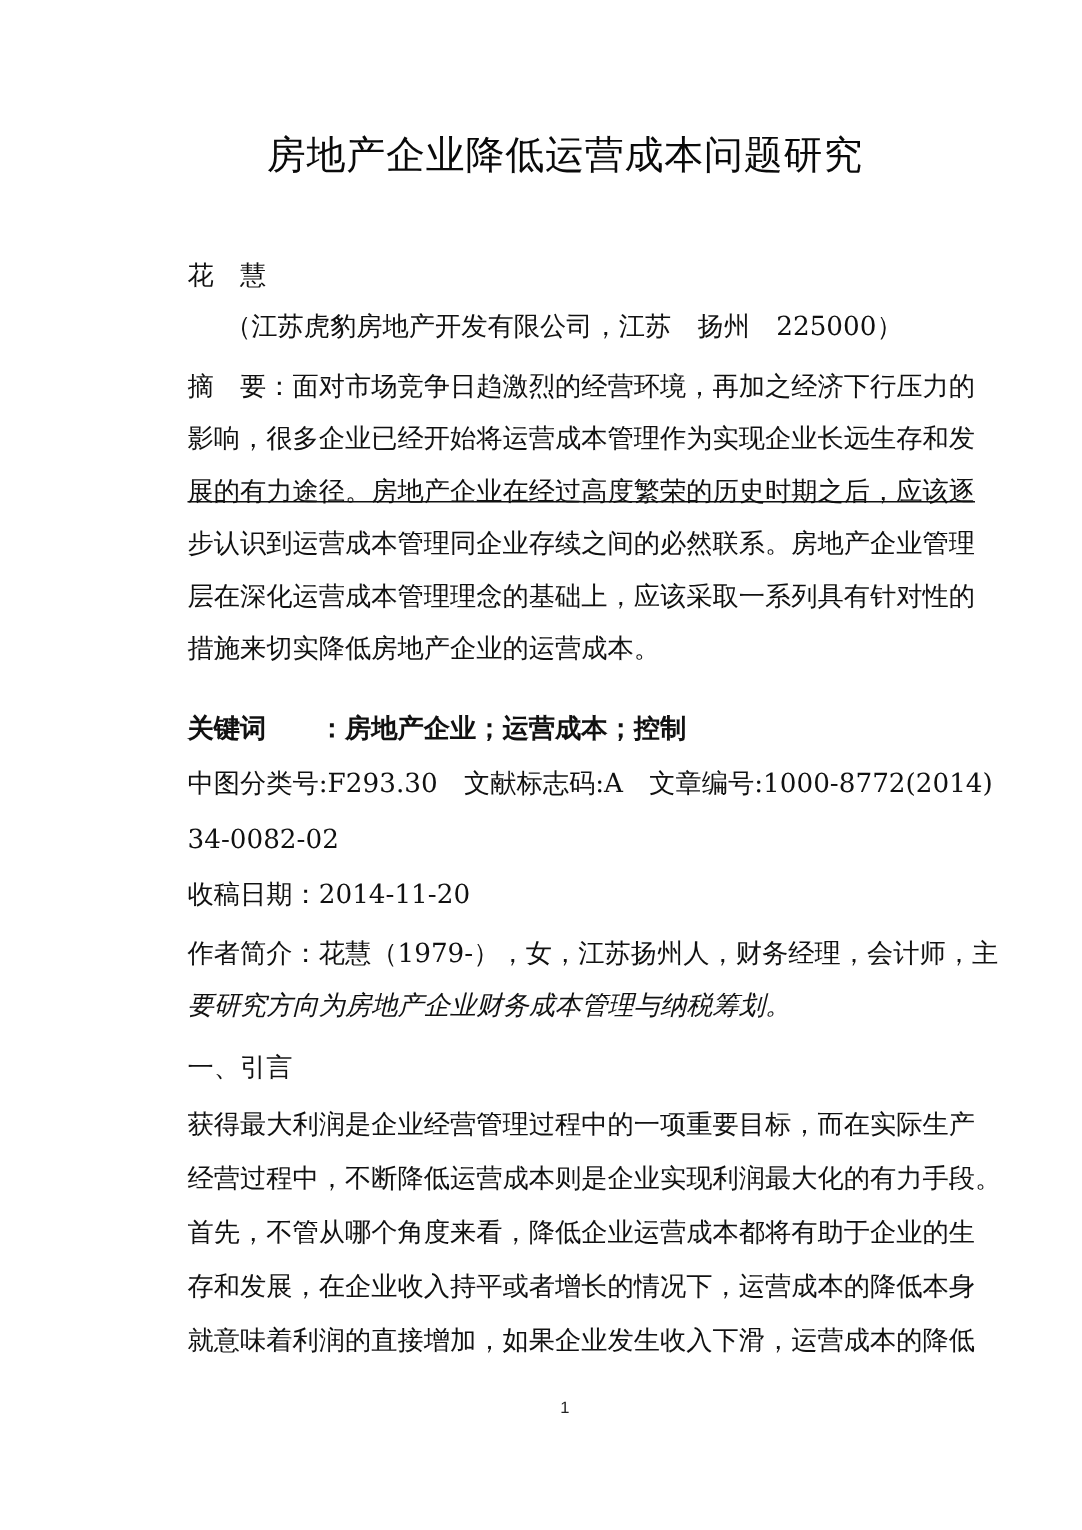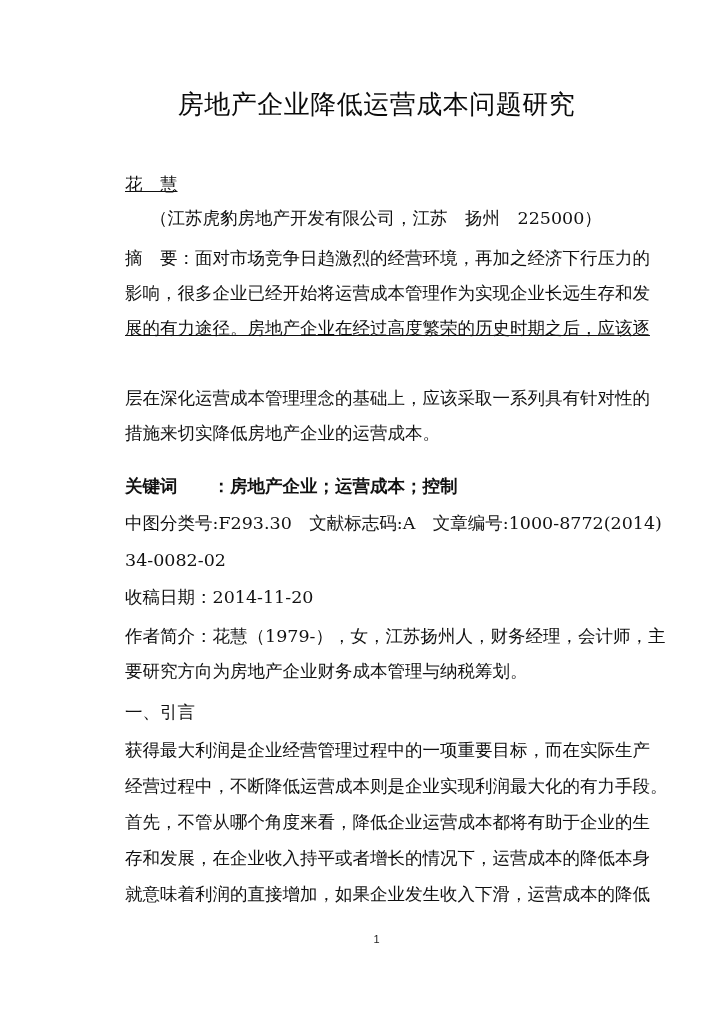--- a/index.html
+++ b/index.html
@@ -53,39 +53,40 @@
       color: #222222;
     }
   </style>
 </head>
 <body>
 
 <div class="page">
 
   <div class="title">房地产企业降低运营成本问题研究</div>
 
-  <div class="line" style="top:172px;text-decoration:underline;">花　慧</div>
+  <div class="line" style="top:172px;">花　慧</div>
 
   <div class="line" style="top:206px; left:104px;margin-left:30px;">（江苏虎豹房地产开发有限公司，江苏　扬州　225000）</div>
 
   <div class="line" style="top:246px;">摘　要：面对市场竞争日趋激烈的经营环境，再加之经济下行压力的</div>
   <div class="line" style="top:281px;">影响，很多企业已经开始将运营成本管理作为实现企业长远生存和发</div>
   <div class="line" style="top:316px;text-decoration:underline;">展的有力途径。房地产企业在经过高度繁荣的历史时期之后，应该逐</div>
+  <div class="line" style="top:351px;">步认识到运营成本管理同企业存续之间的必然联系。房地产企业管理</div>
   <div class="line" style="top:386px;">层在深化运营成本管理理念的基础上，应该采取一系列具有针对性的</div>
   <div class="line" style="top:421px;">措施来切实降低房地产企业的运营成本。</div>
 
   <div class="line" style="top:474px;font-weight:bold;">关键词　　：房地产企业；运营成本；控制</div>
 
   <div class="line" style="top:511px;">中图分类号:F293.30　文献标志码:A　文章编号:1000-8772(2014)</div>
   <div class="line" style="top:548px;">34-0082-02</div>
 
   <div class="line" style="top:585px;">收稿日期：2014-11-20</div>
 
   <div class="line" style="top:624px;">作者简介：花慧（1979-），女，江苏扬州人，财务经理，会计师，主</div>
-  <div class="line" style="top:659px;">要研究方向为房地产企业财务成本管理与纳税筹划。</div>
+  <div class="line" style="top:659px;font-style:italic;">要研究方向为房地产企业财务成本管理与纳税筹划。</div>
 
   <div class="line" style="top:700px;">一、引言</div>
 
   <div class="line" style="top:738px;">获得最大利润是企业经营管理过程中的一项重要目标，而在实际生产</div>
   <div class="line" style="top:774px;">经营过程中，不断降低运营成本则是企业实现利润最大化的有力手段。</div>
   <div class="line" style="top:810px;">首先，不管从哪个角度来看，降低企业运营成本都将有助于企业的生</div>
   <div class="line" style="top:846px;">存和发展，在企业收入持平或者增长的情况下，运营成本的降低本身</div>
   <div class="line" style="top:882px;">就意味着利润的直接增加，如果企业发生收入下滑，运营成本的降低</div>
 
   <div class="page-number">1</div>

